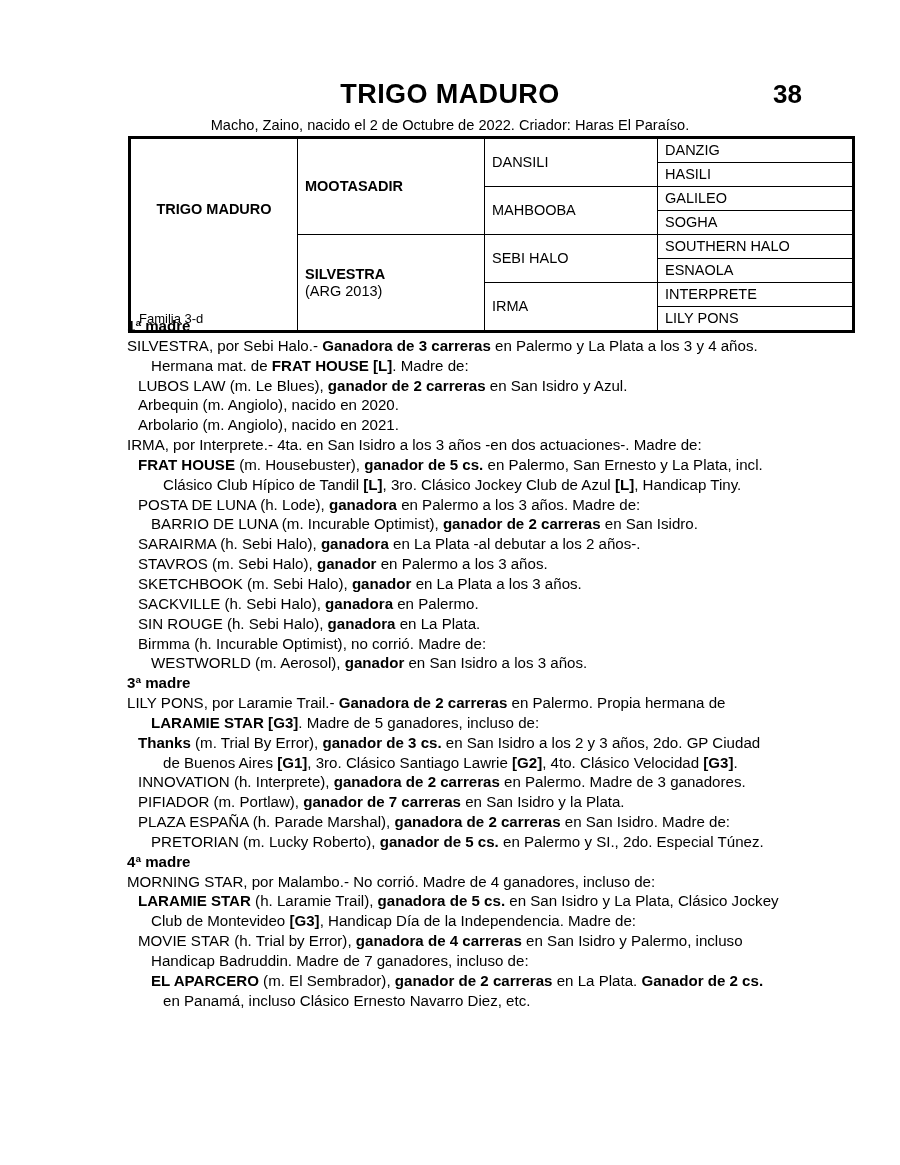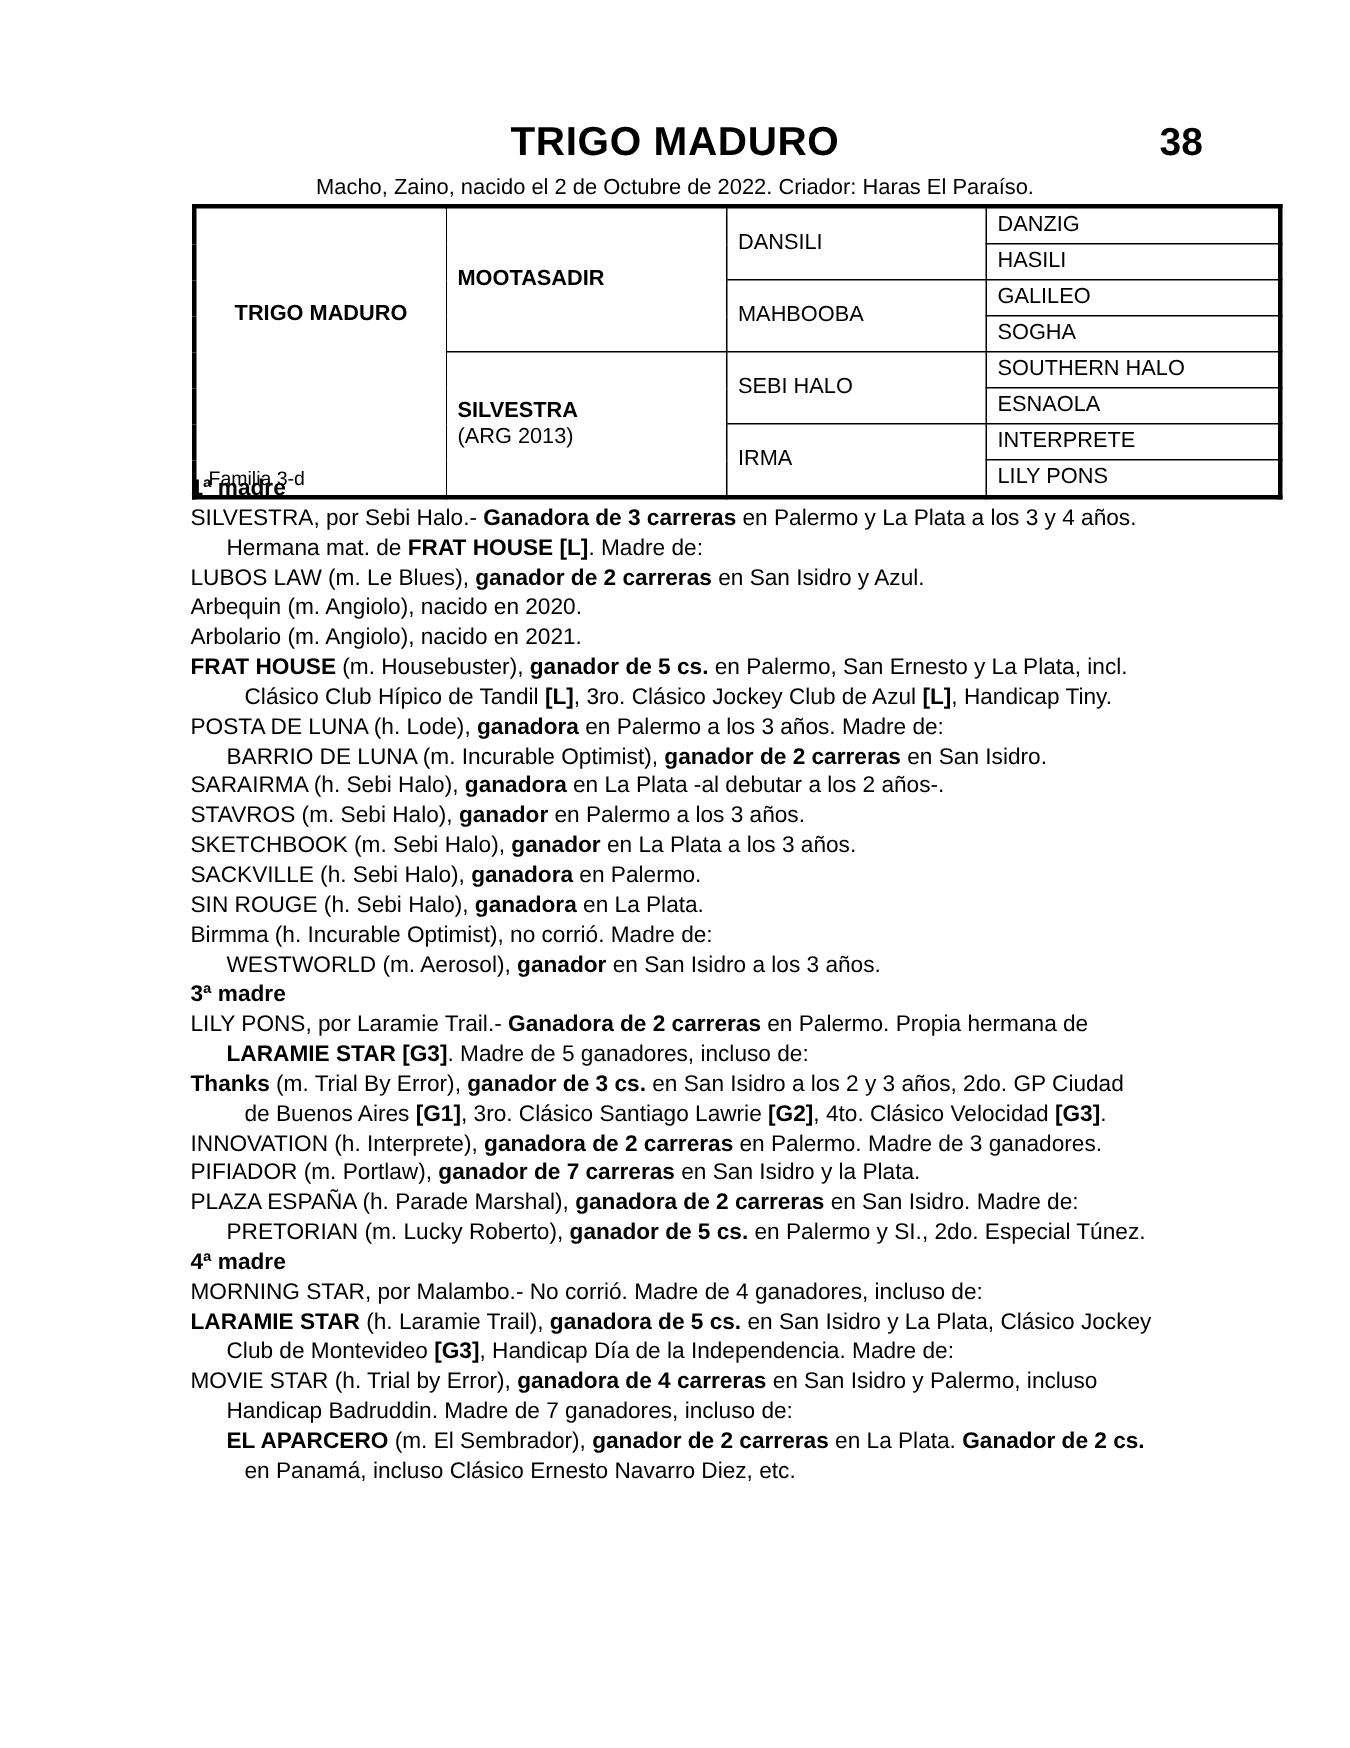--- a/index.html
+++ b/index.html
@@ -128,21 +128,21 @@
     font-size: 15.1px;
     line-height: 19.85px;
   }
   .line {
     white-space: pre-wrap;
   }
   .heading {
     font-weight: bold;
   }
   .i0 { margin-left: 0px; }
-  .i1 { }
+  .i1 { margin-left: 11px; }
   .i2 { margin-left: 24px; }
   .i3 { margin-left: 36px; }
   b { font-weight: bold; }
 </style>
 </head>
 <body>
 
 <div class="page">
 
   <div class="header">
@@ -223,20 +223,21 @@
     </table>
   </div>
 
   <div class="body-text" id="body-text">
       <div class="line heading i0">1ª madre</div>
       <div class="line i0"><span>SILVESTRA, por Sebi Halo.- </span><b>Ganadora de 3 carreras</b><span> en Palermo y La Plata a los 3 y 4 años.</span></div>
       <div class="line i2"><span>Hermana mat. de </span><b>FRAT HOUSE [L]</b><span>. Madre de:</span></div>
       <div class="line i1"><span>LUBOS LAW (m. Le Blues), </span><b>ganador de 2 carreras</b><span> en San Isidro y Azul.</span></div>
       <div class="line i1"><span>Arbequin (m. Angiolo), nacido en 2020.</span></div>
       <div class="line i1"><span>Arbolario (m. Angiolo), nacido en 2021.</span></div>
+      <div class="line i0"><span>IRMA, por Interprete.- 4ta. en San Isidro a los 3 años -en dos actuaciones-. Madre de:</span></div>
       <div class="line i1"><b>FRAT HOUSE</b><span> (m. Housebuster), </span><b>ganador de 5 cs.</b><span> en Palermo, San Ernesto y La Plata, incl.</span></div>
       <div class="line i3"><span>Clásico Club Hípico de Tandil </span><b>[L]</b><span>, 3ro. Clásico Jockey Club de Azul </span><b>[L]</b><span>, Handicap Tiny.</span></div>
       <div class="line i1"><span>POSTA DE LUNA (h. Lode), </span><b>ganadora</b><span> en Palermo a los 3 años. Madre de:</span></div>
       <div class="line i2"><span>BARRIO DE LUNA (m. Incurable Optimist), </span><b>ganador de 2 carreras</b><span> en San Isidro.</span></div>
       <div class="line i1"><span>SARAIRMA (h. Sebi Halo), </span><b>ganadora</b><span> en La Plata -al debutar a los 2 años-.</span></div>
       <div class="line i1"><span>STAVROS (m. Sebi Halo), </span><b>ganador</b><span> en Palermo a los 3 años.</span></div>
       <div class="line i1"><span>SKETCHBOOK (m. Sebi Halo), </span><b>ganador</b><span> en La Plata a los 3 años.</span></div>
       <div class="line i1"><span>SACKVILLE (h. Sebi Halo), </span><b>ganadora</b><span> en Palermo.</span></div>
       <div class="line i1"><span>SIN ROUGE (h. Sebi Halo), </span><b>ganadora</b><span> en La Plata.</span></div>
       <div class="line i1"><span>Birmma (h. Incurable Optimist), no corrió. Madre de:</span></div>

